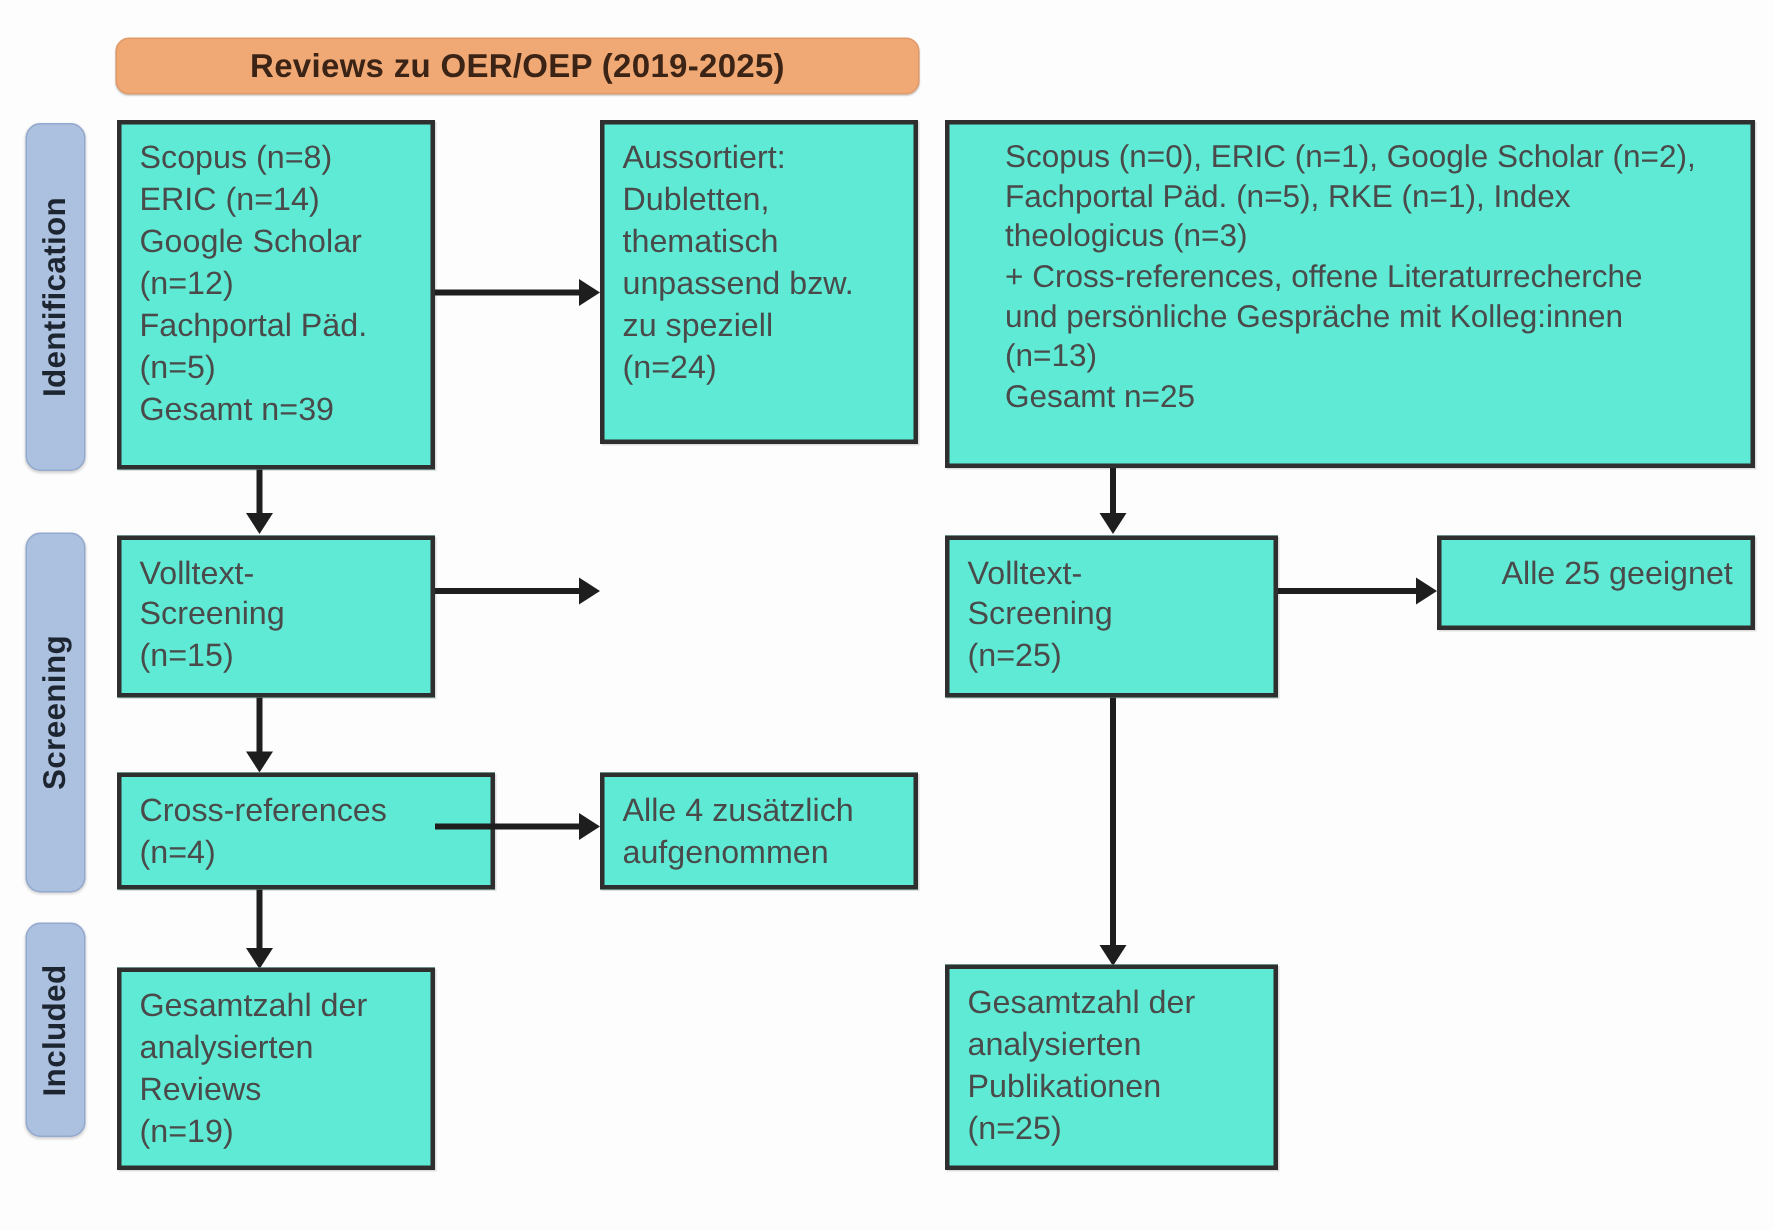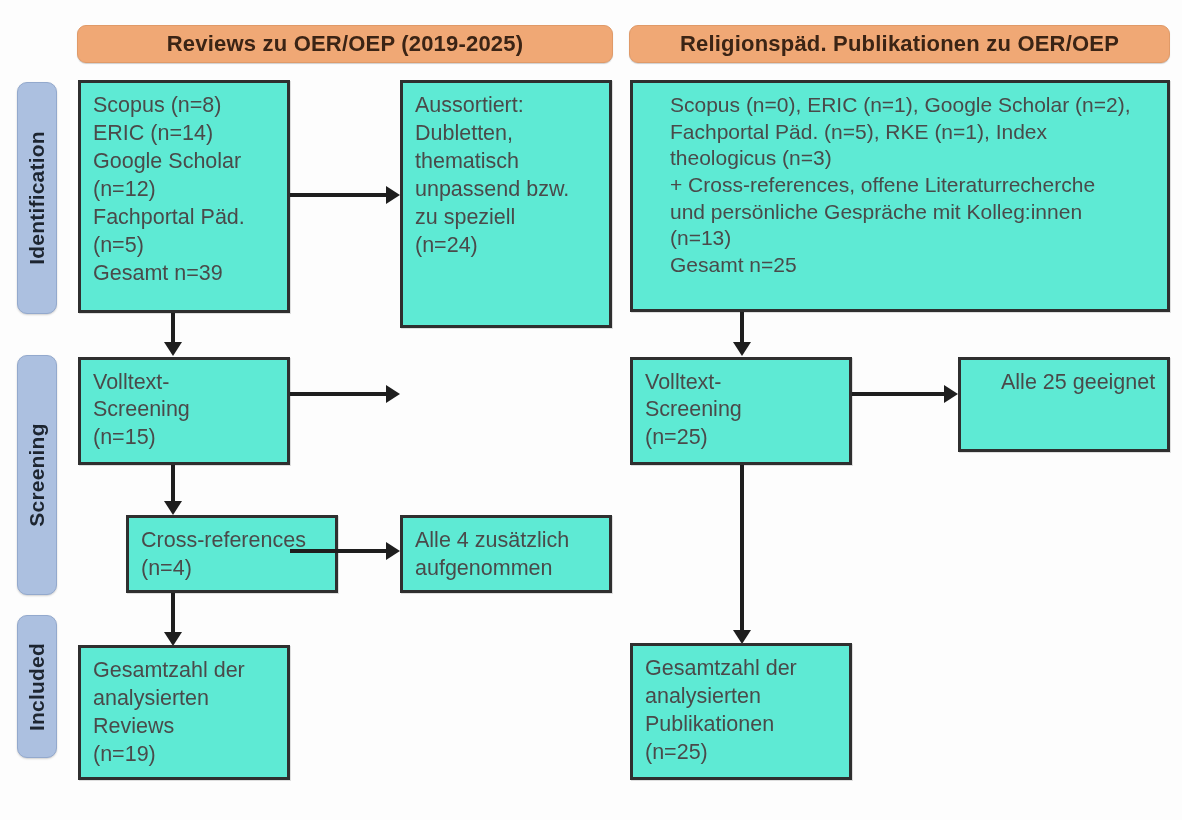--- a/index.html
+++ b/index.html
@@ -104,23 +104,20 @@
 </style>
 </head>
 <body>
 
 <div id="diagram">
 
   <div class="col-header" style="left:77px; top:25px; width:536px; height:38px;">
     <span>Reviews zu OER/OEP (2019-2025)</span>
   </div>
 
-  <div class="col-header" style="left:629px; top:25px; width:541px; height:38px;">
-    <span>Religionspäd. Publikationen zu OER/OEP</span>
-  </div>
 
   <div class="stage-label" style="left:17px; top:82px; width:40px; height:232px;">
     <span class="stage-text">Identification</span>
   </div>
 
   <div class="stage-label" style="left:17px; top:355px; width:40px; height:240px;">
     <span class="stage-text">Screening</span>
   </div>
 
   <div class="stage-label" style="left:17px; top:615px; width:40px; height:143px;">
@@ -128,21 +125,21 @@
   </div>
 
   <div class="flow-box" style="left:78px; top:80px; width:212px; height:233px;">Scopus (n=8)
 ERIC (n=14)
 Google Scholar
 (n=12)
 Fachportal Päd.
 (n=5)
 Gesamt n=39</div>
 
-  <div class="flow-box" style="left:400px; top:80px; width:212px; height:248px;">Aussortiert:
+  <div class="flow-box" style="left:400px; top:80px; width:212px; height:216px;">Aussortiert:
 Dubletten,
 thematisch
 unpassend bzw.
 zu speziell
 (n=24)</div>
 
   <div class="conn h-line" style="left:290px; top:193px; width:96px;"></div>
   <div class="arrow-right" style="left:386px; top:186px;"></div>
 
   <div class="conn v-line" style="left:171px; top:313px; height:31px;"></div>
@@ -152,21 +149,21 @@
 Screening
 (n=15)</div>
 
 
   <div class="conn h-line" style="left:290px; top:392px; width:96px;"></div>
   <div class="arrow-right" style="left:386px; top:385px;"></div>
 
   <div class="conn v-line" style="left:171px; top:465px; height:38px;"></div>
   <div class="arrow-down" style="left:164px; top:501px;"></div>
 
-  <div class="flow-box" style="left:78px; top:515px; width:212px; height:78px;margin-left:48px;">Cross-references
+  <div class="flow-box" style="left:78px; top:515px; width:252px; height:78px;">Cross-references
 (n=4)</div>
 
   <div class="flow-box" style="left:400px; top:515px; width:212px; height:78px;">Alle 4 zusätzlich
 aufgenommen</div>
 
   <div class="conn h-line" style="left:290px; top:549px; width:96px;"></div>
   <div class="arrow-right" style="left:386px; top:542px;"></div>
 
   <div class="conn v-line" style="left:171px; top:593px; height:41px;"></div>
   <div class="arrow-down" style="left:164px; top:632px;"></div>
@@ -184,21 +181,21 @@
 (n=13)
 Gesamt n=25</div>
 
   <div class="conn v-line" style="left:740px; top:312px; height:32px;"></div>
   <div class="arrow-down" style="left:733px; top:342px;"></div>
 
   <div class="flow-box narrow-lh" style="left:630px; top:357px; width:222px; height:108px;">Volltext-
 Screening
 (n=25)</div>
 
-  <div class="flow-box" style="left:958px; top:357px; width:212px; height:95px;padding-left:40px;">Alle 25 geeignet</div>
+  <div class="flow-box" style="left:958px; top:357px; width:212px; height:63px;padding-left:40px;">Alle 25 geeignet</div>
 
   <div class="conn h-line" style="left:852px; top:392px; width:92px;"></div>
   <div class="arrow-right" style="left:944px; top:385px;"></div>
 
   <div class="conn v-line" style="left:740px; top:465px; height:167px;"></div>
   <div class="arrow-down" style="left:733px; top:630px;"></div>
 
   <div class="flow-box" style="left:630px; top:643px; width:222px; height:137px;">Gesamtzahl der
 analysierten
 Publikationen

